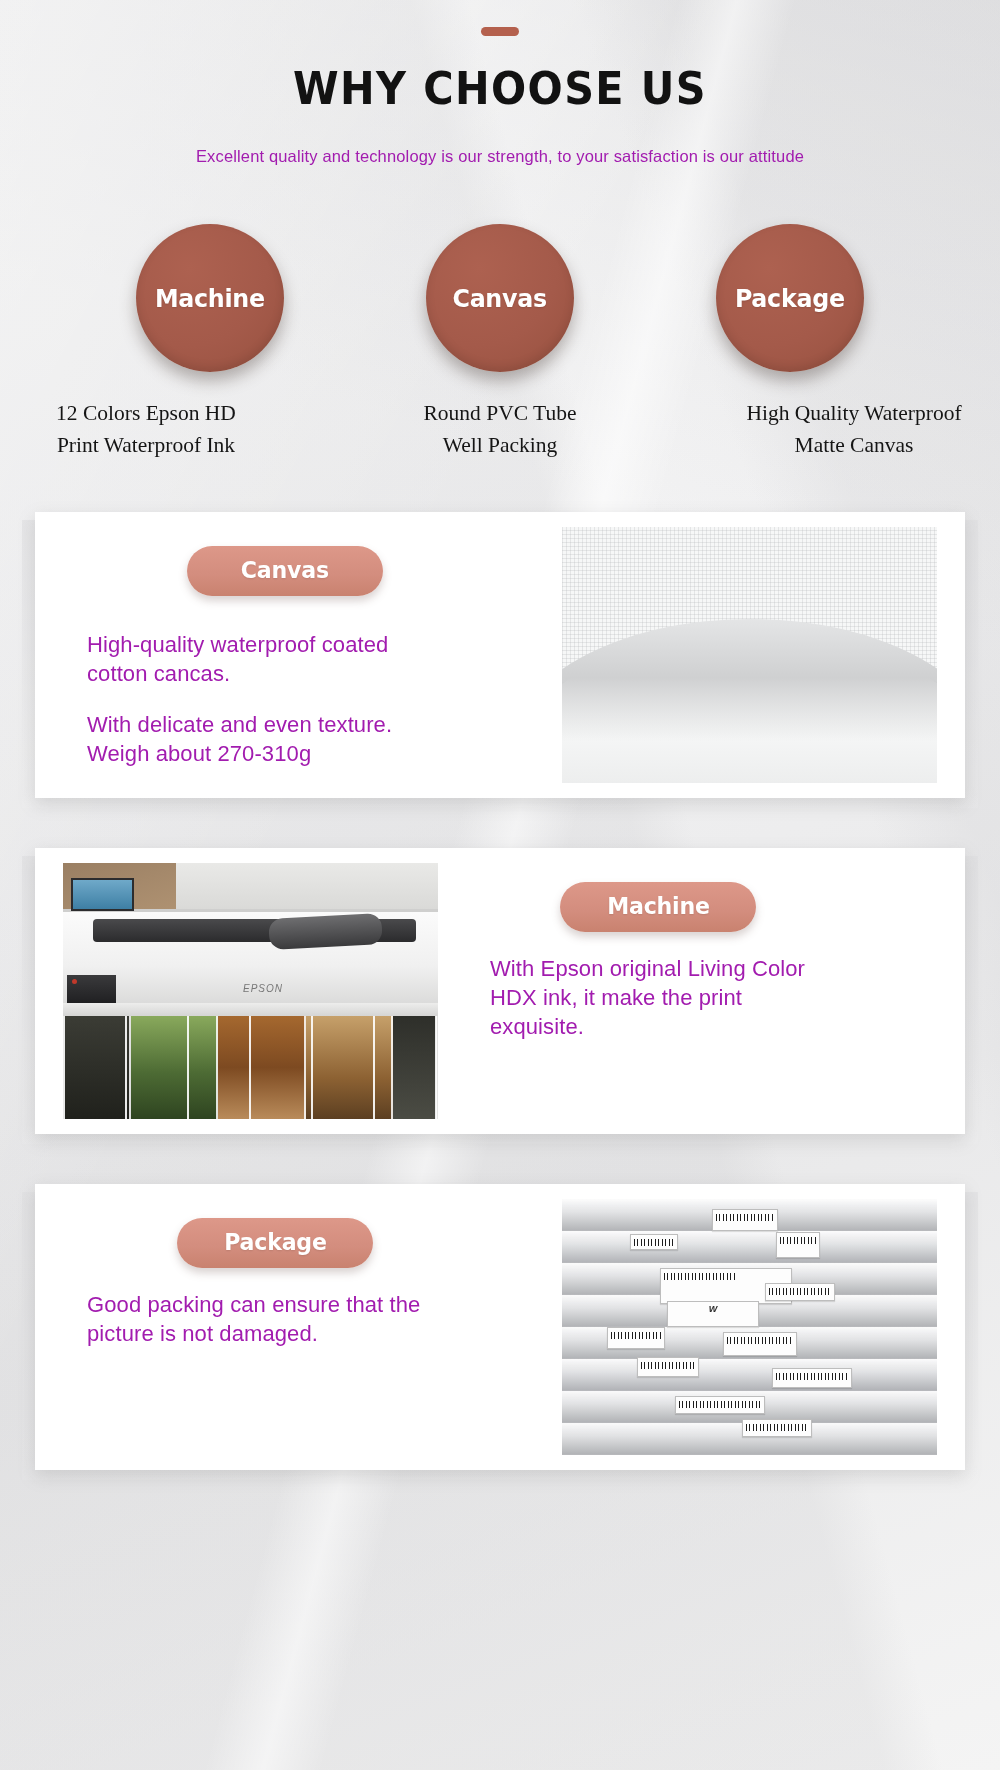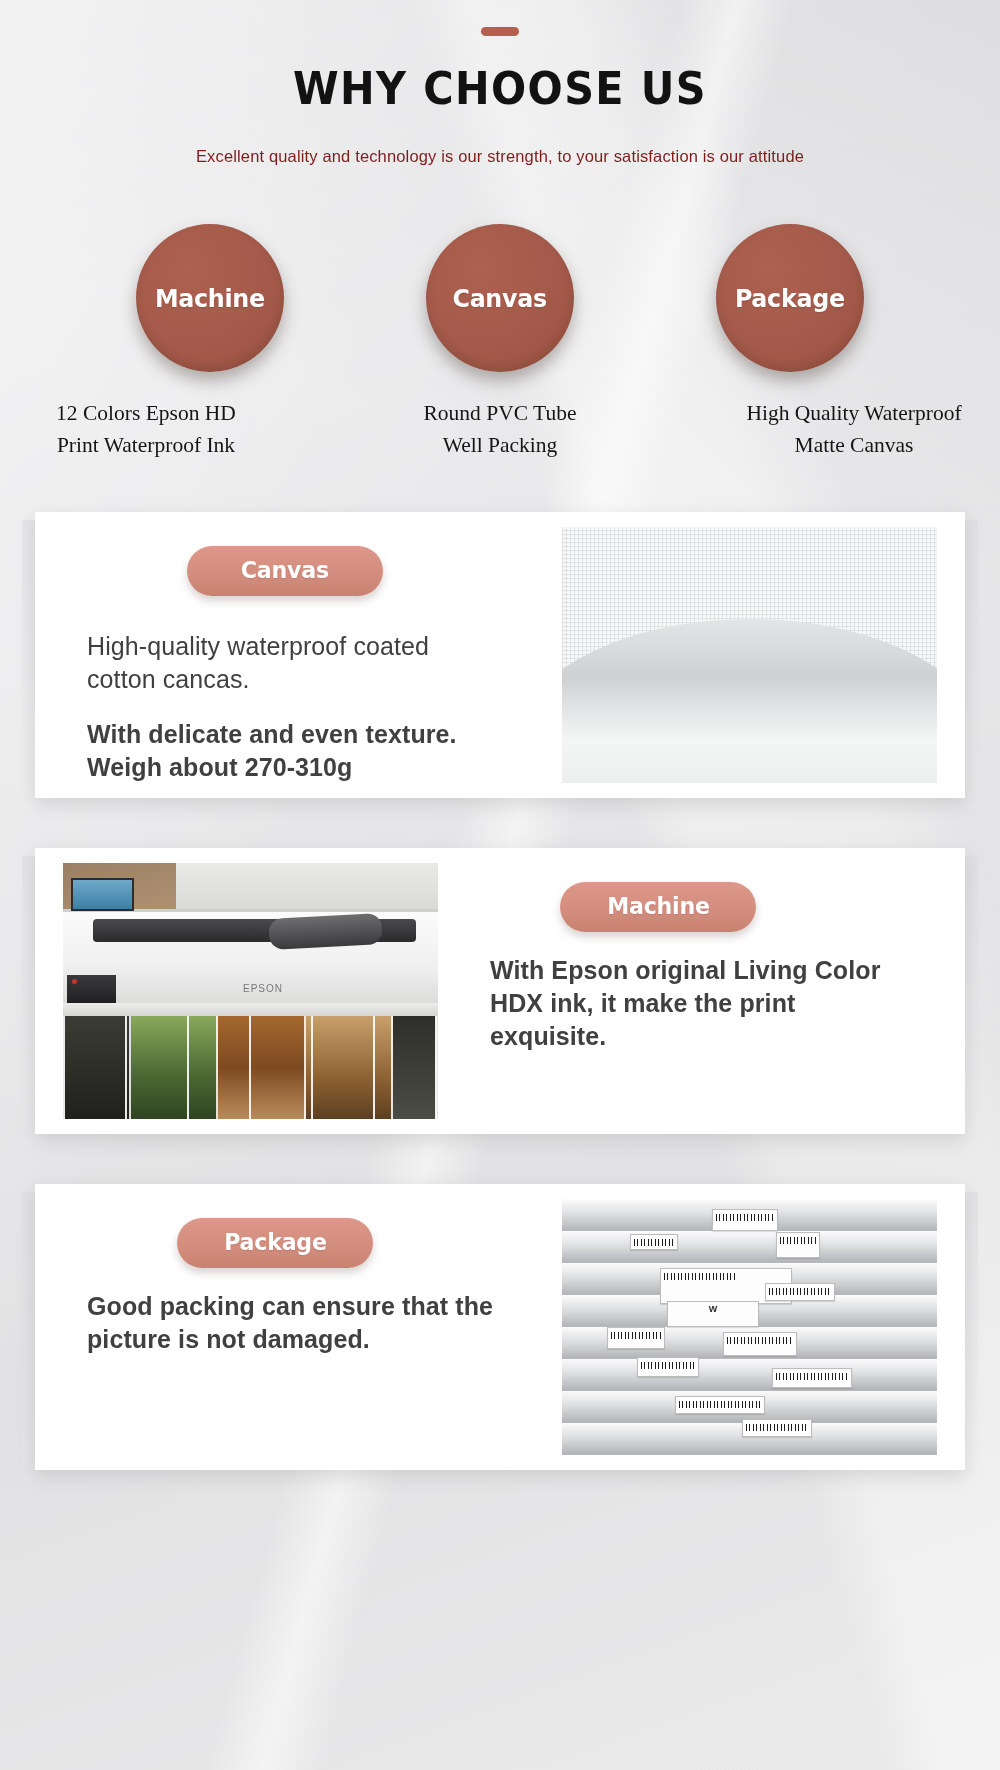--- a/index.html
+++ b/index.html
@@ -52,21 +52,21 @@
     font-size: 45px;
     letter-spacing: 1.5px;
     color: #121212;
     transform: scaleX(0.92);
   }
 
   .subhead {
     margin-top: 32px;
     text-align: center;
     font-size: 16.5px;
-    color: #7f1d1d;
+    color: #a21caf;
     letter-spacing: 0.15px;
   }
 
   
   .circle-row {
     margin-top: 58px;
     display: flex;
     justify-content: center;
     gap: 135px;
   }
@@ -154,34 +154,35 @@
     font-weight: 700;
     font-size: 23px;
     color: #ffffff;
     letter-spacing: -0.2px;
     transform: scaleX(0.96);
     display: inline-block;
     text-shadow: 0 1px 2px rgba(0,0,0,0.10);
   }
 
   .body-para {
-    font-size: 25px;
+    font-size: 22px;
     line-height: 1.32;
-    color: #404040;
+    color: #a21caf;
     letter-spacing: 0.1px;
     white-space: pre-line;
   }
   .body-para.first { margin-top: 34px; }
-  .body-para.next  { margin-top: 22px; font-weight: bold; }
+  .body-para.next  { margin-top: 22px; }
 
   
   .photo {
     position: relative;
     overflow: hidden;
     background: #dcdcdc;
+    font-style: italic;
   }
 
   
   .photo-canvas {
     width: 375px;
     margin: 15px 28px 15px 0;
     background:
       radial-gradient(ellipse 150% 70% at 50% 118%, #cfd1d2 0%, #e8e9ea 42%, #f6f7f7 70%),
       linear-gradient(180deg, #fcfcfc 0%, #f2f3f3 58%, #e3e4e5 100%);
   }

